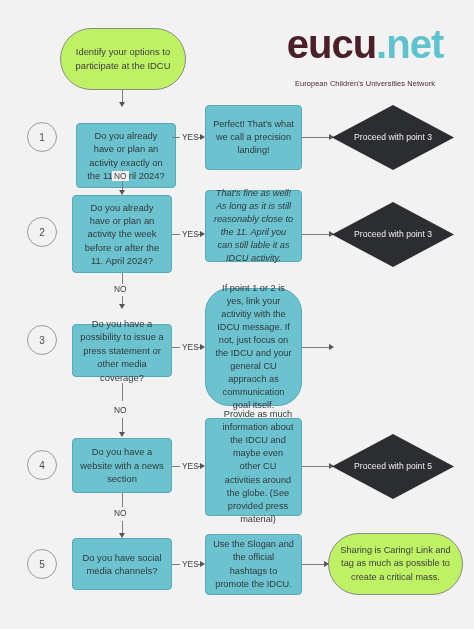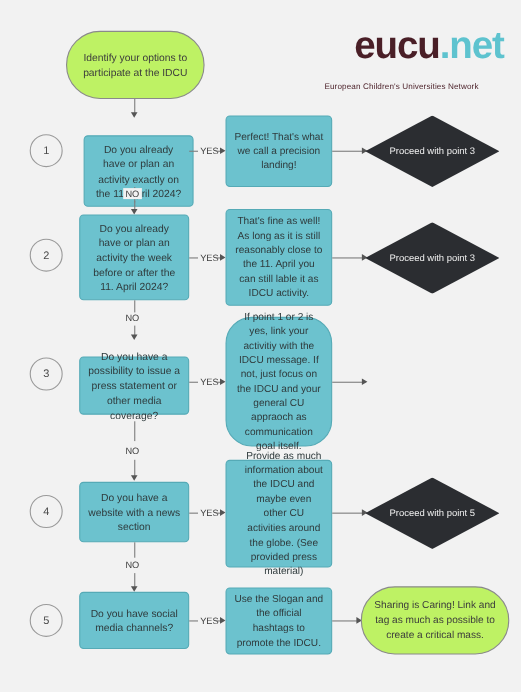--- a/index.html
+++ b/index.html
@@ -7,21 +7,21 @@
     width:474px;height:629px;
     background:#f2f2f2;
     font-family:"Liberation Sans", sans-serif;
     color:#3a3a3a;
     overflow:hidden;
   }
   #page{position:relative;width:474px;height:629px;}
 
   
   .logo{position:absolute;left:272px;top:24px;width:186px;text-align:center;}
-  .logo-word{font-size:35px;font-weight:bold;letter-spacing:-1px;line-height:1;white-space:nowrap;text-align:right;}
+  .logo-word{font-size:40px;font-weight:bold;letter-spacing:-1px;line-height:1;white-space:nowrap;}
   .logo-a{color:#4a1f27;}
   .logo-b{color:#5ec3cf;}
   .logo-sub{margin-top:15px;font-size:7.4px;color:#4a1f27;letter-spacing:.1px;white-space:nowrap;}
 
   
   .terminal{
     position:absolute;background:#bef264;border:1px solid #8a8a8a;
     border-radius:40px;display:flex;align-items:center;justify-content:center;
     text-align:center;font-size:9.4px;line-height:1.45;color:#3c3c3c;
     padding:4px 10px;box-sizing:border-box;
@@ -85,21 +85,21 @@
   <div class="edgelabel" style="left:112px;top:171px;">NO</div>
   <div class="vline" style="left:122px;top:183px;height:9px;"></div>
   <div class="arrow-d" style="left:119px;top:190px;"></div>
 
   <div class="numcircle" style="left:27px;top:217px;">2</div>
   <div class="box" style="left:72px;top:195px;width:100px;height:78px;">Do you already have or plan an activity the week before or after the 11. April 2024?</div>
   <div class="hline" style="left:172px;top:234px;width:9px;"></div>
   <div class="edgelabel" style="left:180px;top:229px;">YES</div>
   <div class="hline" style="left:196px;top:234px;width:7px;"></div>
   <div class="arrow-r" style="left:200px;top:231px;"></div>
-  <div class="box answer" style="left:205px;top:190px;width:97px;height:88px;">That's fine as well! As long as it is still reasonably close to the 11. April you can still lable it as IDCU activity.</div>
+  <div class="box answer" style="left:205px;top:190px;width:97px;height:72px;font-style:italic;">That's fine as well! As long as it is still reasonably close to the 11. April you can still lable it as IDCU activity.</div>
   <div class="hline" style="left:302px;top:234px;width:30px;"></div>
   <div class="arrow-r" style="left:329px;top:231px;"></div>
   <div class="diamond" style="left:332px;top:202px;width:122px;height:65px;">
     <div class="dshape"></div>
     <div class="dlabel">Proceed with point 3</div>
   </div>
   <div class="vline" style="left:122px;top:273px;height:13px;"></div>
   <div class="edgelabel" style="left:112px;top:284px;">NO</div>
   <div class="vline" style="left:122px;top:296px;height:10px;"></div>
   <div class="arrow-d" style="left:119px;top:304px;"></div>

